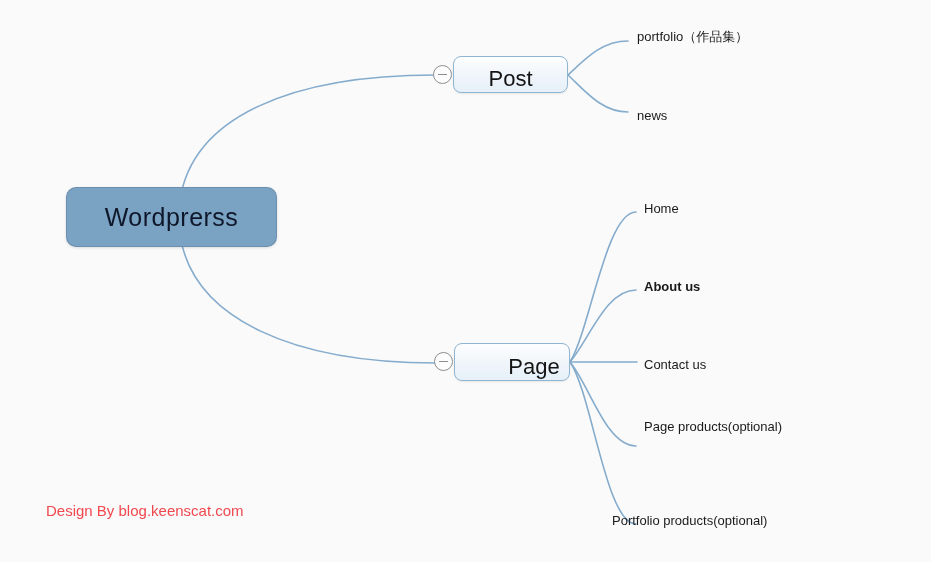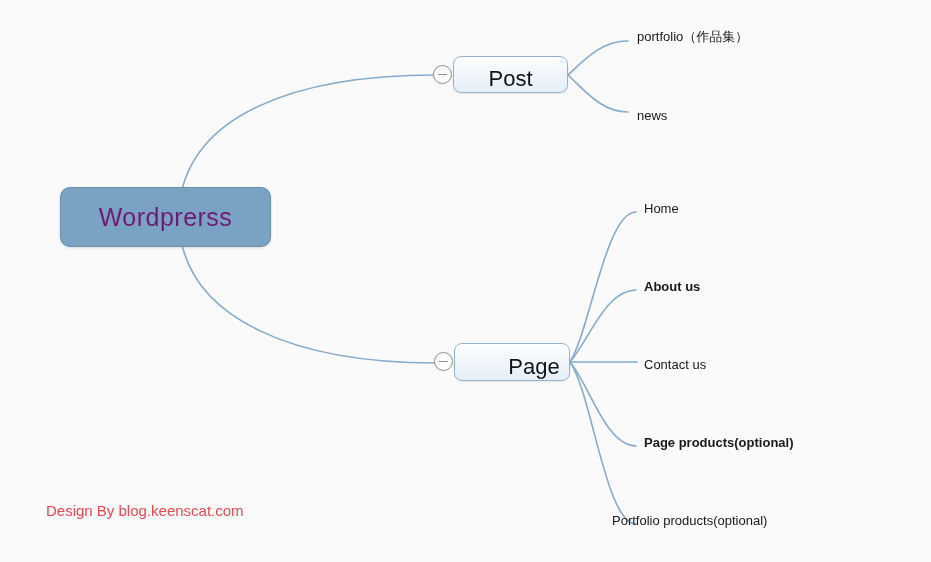--- a/index.html
+++ b/index.html
@@ -21,30 +21,30 @@
     width: 931px; height: 562px;
   }
   svg.edges path {
     fill: none;
     stroke: #85accd;
     stroke-width: 1.6;
     stroke-linecap: round;
   }
   .root-node {
     position: absolute;
-    left: 60px; top: 187px;
+    left: 66px; top: 187px;
     width: 211px; height: 60px;
     background: #7aa2c2;
     border: 1px solid rgba(95,130,165,0.6);
     border-radius: 10px;
     box-shadow: 0 1px 3px rgba(0,0,0,0.12);
     display: flex;
     align-items: center;
     justify-content: center;
-    color: #701a75;
+    color: #0f172a;
     font-size: 25px;
     letter-spacing: 0.5px;
     cursor: default;
   }
   .branch-node {
     position: absolute;
     height: 37px;
     background: linear-gradient(180deg, #fdfeff 0%, #eef4fa 60%, #e7f0f8 100%);
     border: 1.5px solid #8fb5d3;
     border-radius: 8px;
@@ -82,21 +82,21 @@
     font-size: 13px;
     color: #1a1a1a;
     white-space: nowrap;
     cursor: default;
   }
   .leaf-portfolio      { left: 637px; top: 37px;  }
   .leaf-news           { left: 637px; top: 115px; }
   .leaf-home           { left: 644px; top: 208px; }
   .leaf-about          { left: 644px; top: 286px; font-weight: bold; }
   .leaf-contact        { left: 644px; top: 364px; }
-  .leaf-page-products  { left: 644px; top: 442px; font-weight: bold; }
+  .leaf-page-products  { left: 644px; top: 426px; }
   .leaf-portfolio-prod { left: 612px; top: 520px; }
   .credit {
     position: absolute;
     left: 46px; top: 510px;
     transform: translateY(-50%);
     font-size: 15px;
     color: #f0484e;
     white-space: nowrap;
   }
 </style>

